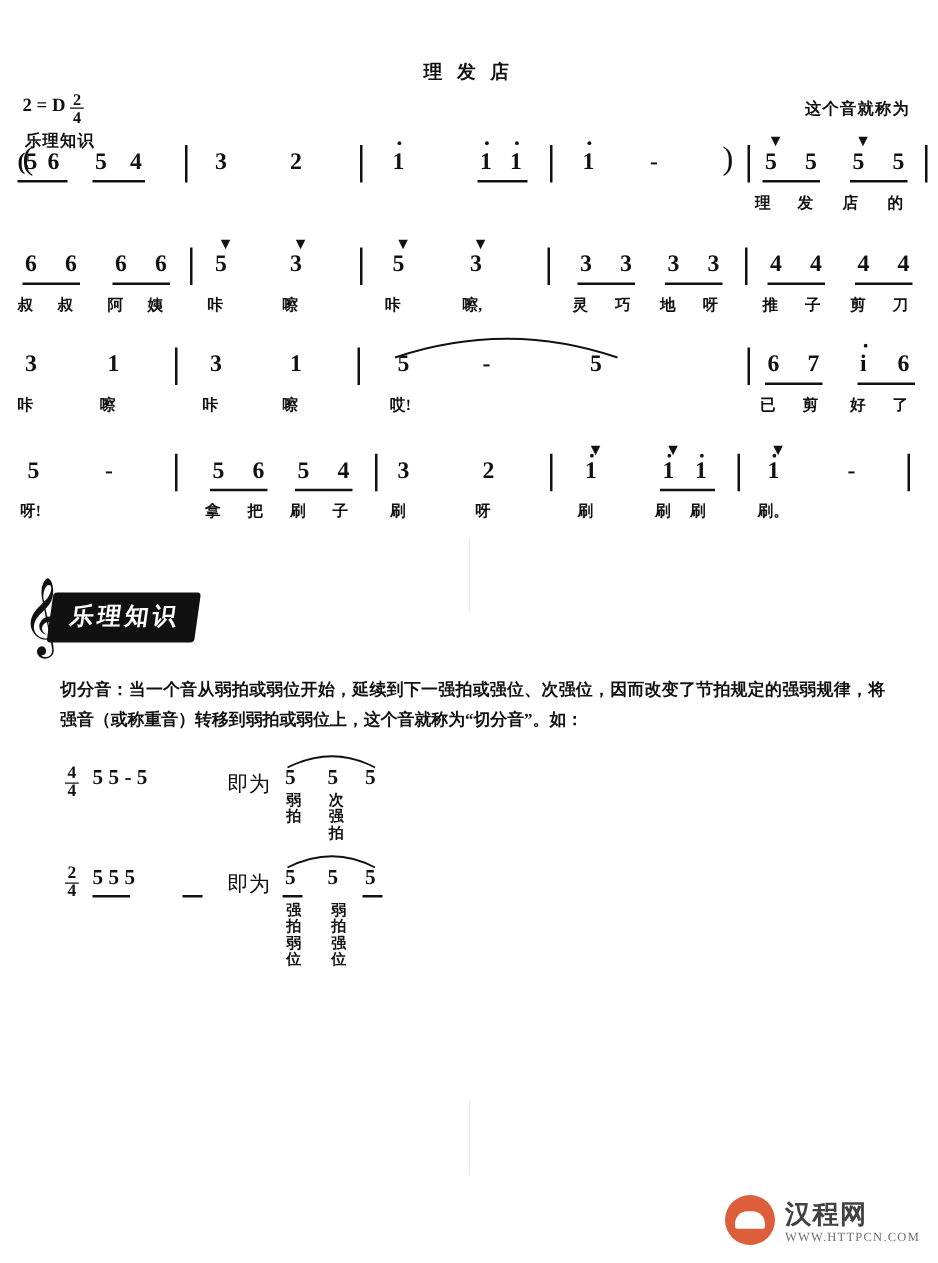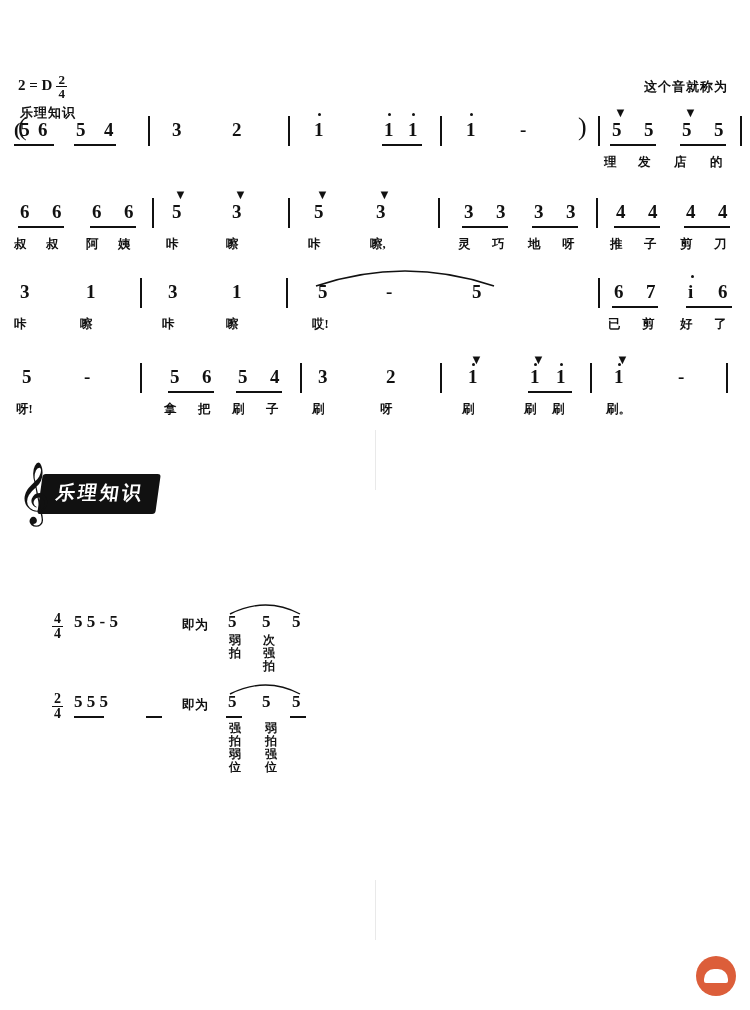--- a/index.html
+++ b/index.html
@@ -184,22 +184,22 @@
     font-weight: bold;
   }
   .ex {
     position: absolute;
     font-size: 17px;
     font-weight: bold;
     white-space: nowrap;
   }
   .exlabel {
     position: absolute;
-    font-size: 13px;
-    font-weight: bold;
+    font-size: 17px;
+    font-weight: normal;
     white-space: nowrap;
   }
   .vlabel {
     position: absolute;
     font-size: 12px;
     font-weight: bold;
     line-height: 13px;
     text-align: center;
     width: 14px;
   }
@@ -241,20 +241,21 @@
   }
 </style>
 </head>
 <body>
 
 <div class="page">
 
   <div class="faintline" style="left:375px; top:430px; height:60px;"></div>
   <div class="faintline" style="left:375px; top:880px; height:60px;"></div>
 
+  <div class="subtitle">理 发 店</div>
 
   <div class="keysig">
     <span>2 = D</span>
     <span class="frac">
       <span class="num">2</span>
       <span class="den">4</span>
     </span>
   </div>
 
   <div class="composer">这个音就称为</div>
@@ -470,20 +471,21 @@
     <span class="lyr" style="left:552px; top:38px;">刷</span>
     <span class="lyr" style="left:606px; top:38px;">刷。</span>
   </div>
 
   <div class="logo">
     <div class="logo-bg"></div>
     <div class="logo-clef">𝄞</div>
     <div class="logo-text">乐理知识</div>
   </div>
 
+  <div class="para">切分音：当一个音从弱拍或弱位开始，延续到下一强拍或强位、次强位，因而改变了节拍规定的强弱规律，将强音（或称重音）转移到弱拍或弱位上，这个音就称为“切分音”。如：</div>
 
   <div>
     <span class="frac" style="position:absolute; left:52px; top:612px; font-size:14px;">
       <span class="num">4</span>
       <span class="den">4</span>
     </span>
     <span class="ex" style="left:74px; top:612px;">5 5 - 5</span>
     <span class="exlabel" style="left:182px; top:616px;">即为</span>
 
     <span class="ex" style="left:228px; top:612px;">5</span>
@@ -518,15 +520,19 @@
     <svg style="position:absolute; left:226px; top:678px;" width="80" height="20" viewBox="0 0 80 20">
       <path d="M4 16 Q 40 -2 74 16" stroke="#111" stroke-width="1.4" fill="none"></path>
     </svg>
 
     <div class="vlabel" style="position:absolute; left:228px; top:722px;">强<br>拍<br>弱<br>位</div>
     <div class="vlabel" style="position:absolute; left:264px; top:722px;">弱<br>拍<br>强<br>位</div>
   </div>
 
   <div class="watermark">
     <div class="wm-circle"></div>
+    <div class="wm-right">
+      <span class="wm-name">汉程网</span>
+      <span class="wm-url">WWW.HTTPCN.COM</span>
+    </div>
   </div>
 
 </div>
 
 </body></html>

